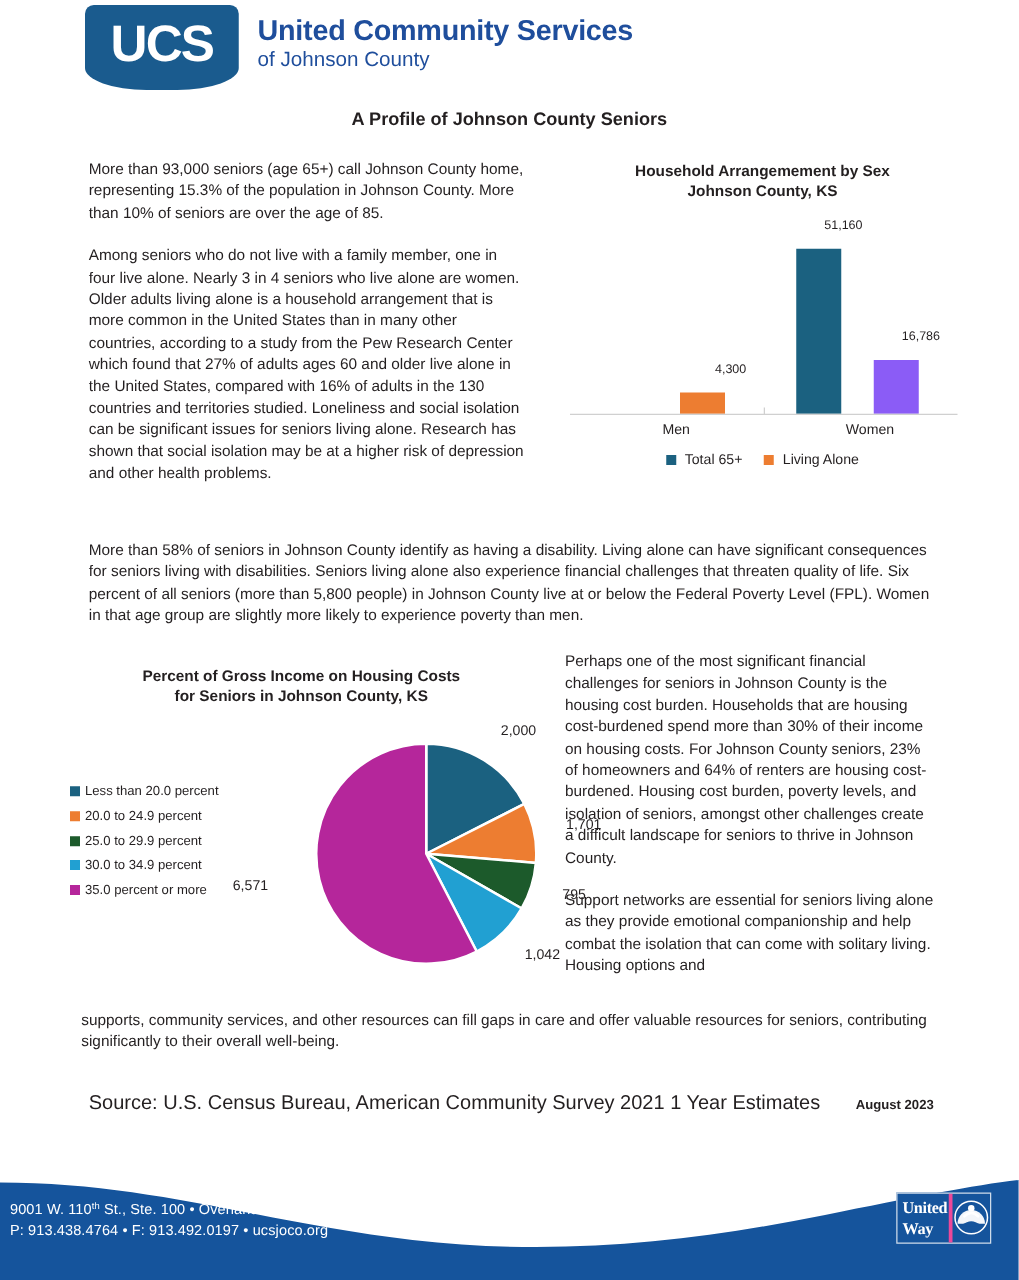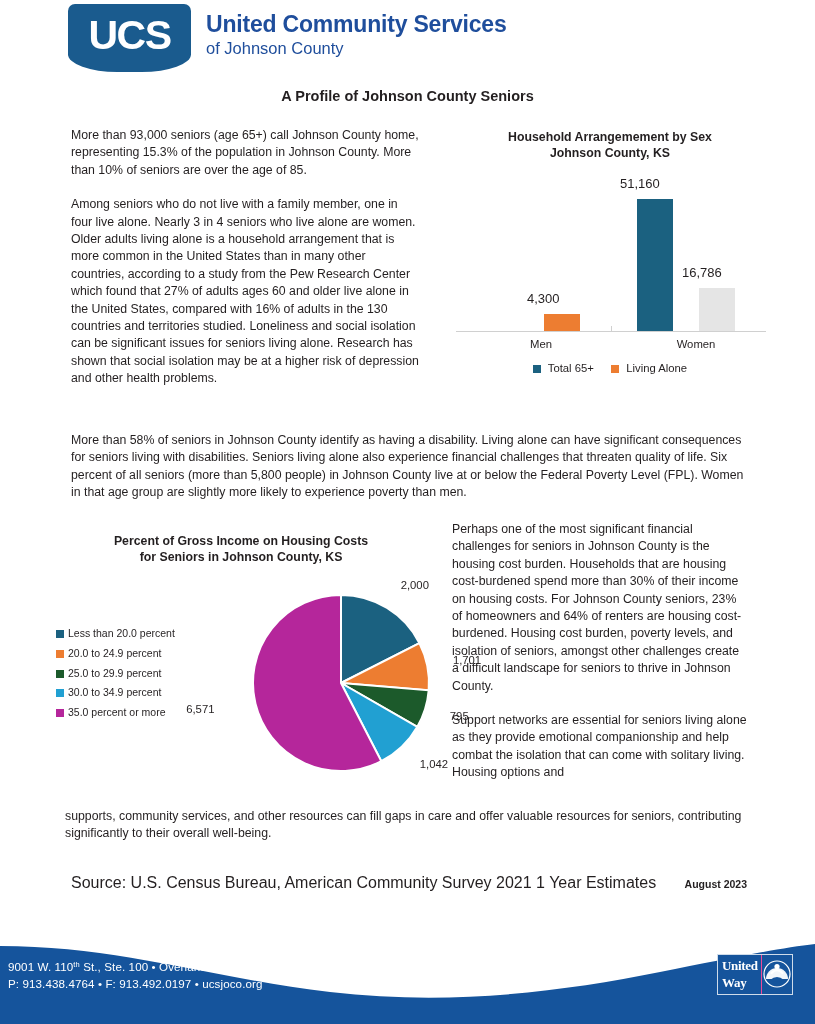--- a/index.html
+++ b/index.html
@@ -140,24 +140,24 @@
     bottom: 0;
     width: 36px;
   }
   .bar.total { left: 26px; background: #1b6180; }
   .bar.alone { left: 88px; background: #ed7d31; }
   .bar-label {
     position: absolute;
     bottom: 100%;
     width: 70px;
     margin-left: -17px;
-    text-align: left;
-    font-size: 13px;
-    color: #231f20;
-    padding-bottom: 8px;
+    text-align: right;
+    font-size: 10px;
+    color: #231f20;
+    padding-bottom: 13px;
   }
   .cat-label {
     position: absolute;
     top: 209px;
     width: 50%;
     text-align: center;
     font-size: 11.3px;
     color: #231f20;
   }
   .cat-label.c0 { left: 16px; }
@@ -280,21 +280,21 @@
   }
   #uw-logo .uw-words {
     flex: 0 0 44px;
     color: #ffffff;
     font-family: "Liberation Serif", serif;
     font-weight: bold;
     font-size: 13px;
     line-height: 17px;
     padding: 2px 0 0 4px;
     box-sizing: border-box;
-    border-right: 1px solid #ec4899;
+    border-right: 3px solid #ec4899;
     letter-spacing: -0.3px;
   }
   #uw-logo .uw-mark {
     flex: 1;
     position: relative;
   }
 </style>
 </head>
 <body>
 
@@ -325,21 +325,21 @@
   <div id="bar-plot">
     <div class="bar-group g0">
       <div class="bar alone" id="bar-m-alone" style="height: 16.7917px; background: rgb(237, 125, 49);">
         <div class="bar-label">4,300</div>
       </div>
     </div>
     <div class="bar-group g1">
       <div class="bar total" id="bar-w-total" style="height: 132.163px; background: rgb(27, 97, 128);">
         <div class="bar-label">51,160</div>
       </div>
-      <div class="bar alone" id="bar-w-alone" style="height: 43.3638px; background: #e5e5e5;">
+      <div class="bar alone" id="bar-w-alone" style="height: 43.3638px; background: #8b5cf6;">
         <div class="bar-label">16,786</div>
       </div>
     </div>
     <div id="bar-axis"></div>
     <div id="bar-axis-tick"></div>
   </div>
 
   <div class="cat-label c0">Men</div>
   <div class="cat-label c1">Women</div>
 

